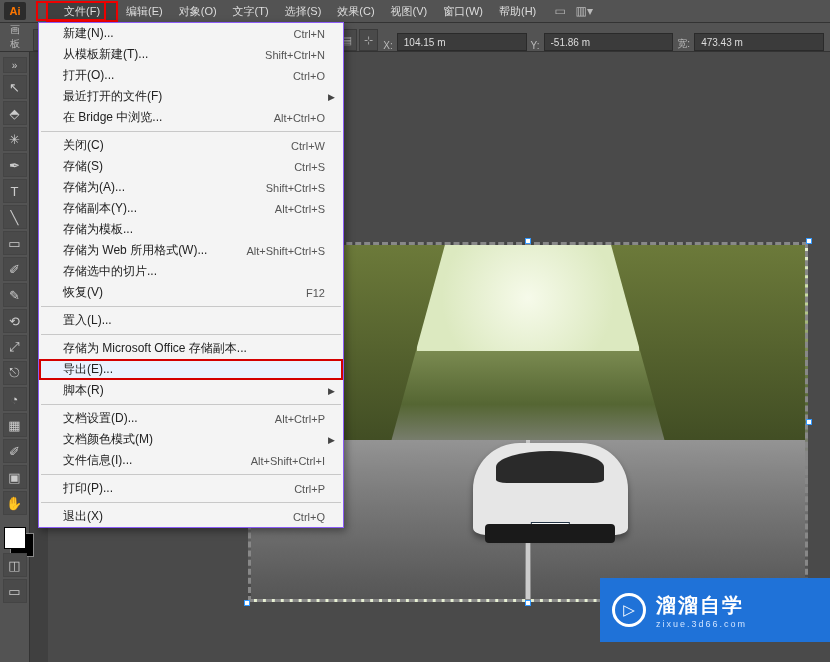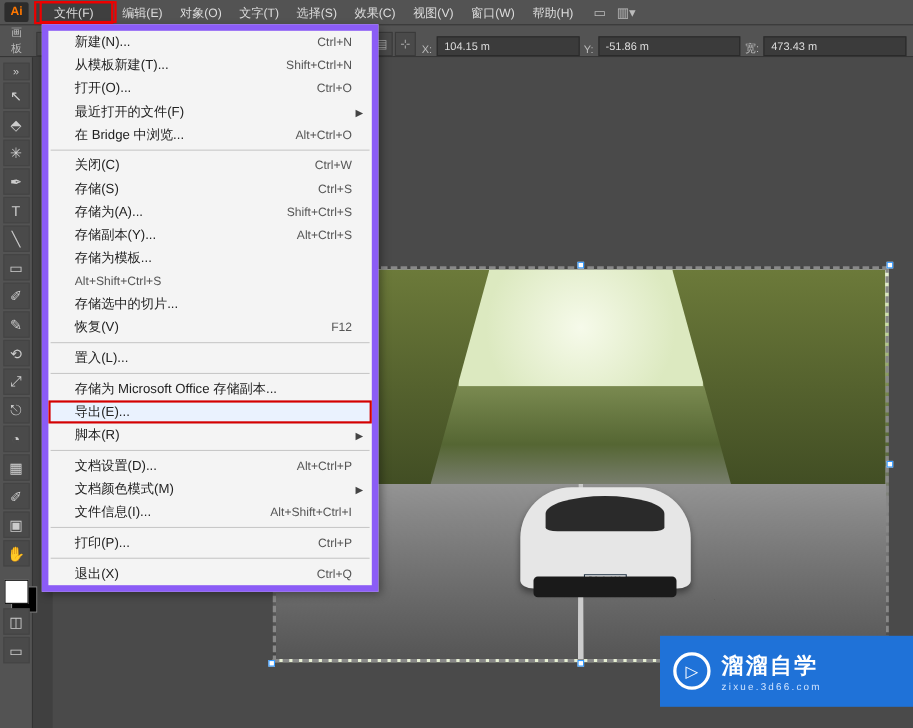--- a/index.html
+++ b/index.html
@@ -1,20 +1,20 @@
 <!DOCTYPE html>
 <html><head>
 <meta charset="utf-8">
 <style>
   * { box-sizing: border-box; margin: 0; padding: 0; font-family: "Microsoft YaHei", Tahoma, sans-serif; }
   body { width:830px; height:662px; background:#4a4a4a; overflow:hidden; position:relative; }
 
   
   .menubar { height:22px; background:#535353; display:flex; align-items:center; padding:0 4px; color:#ddd; font-size:11px; position:relative; z-index:5;}
-  .ai-logo { width:22px; height:18px; background:#2c2c2c; color:#ff7700; font-weight:bold; font-size:11px; display:flex; align-items:center; justify-content:center; margin-right:5px; border-radius:2px;}
+  .ai-logo { width:22px; height:18px; background:#2c2c2c; color:#ff7700; font-weight:bold; font-size:11px; display:flex; align-items:center; justify-content:center; margin-right:20px; border-radius:2px;}
   .menu-item { padding:20px 8px; cursor:default; }
   .menu-item.active { background:#3f3f3f; border:2px solid #e00; padding:1px 16px; }
   .after-menu-icons { display:flex; gap:8px; margin-left:8px;}
   .after-menu-icons span { width:16px; height:16px; display:flex; align-items:center; justify-content:center; color:#bbb; font-size:12px;}
 
   
   .optbar { height:30px; background:#535353; border-top:1px solid #333; border-bottom:1px solid #333; display:flex; align-items:flex-end; color:#ccc; font-size:10px; padding:0 6px; }
   .optbar .lbl { margin:0 4px; color:#bbb;}
   .optbar .field { background:#3b3b3b; border:1px solid #2a2a2a; padding:6px 6px; color:#ddd; min-width:56px; height:18px; font-size:10px;}
   .optbar .iconbtn { width:22px; height:22px; border:1px solid #3a3a3a; margin:0 1px; display:flex; align-items:center; justify-content:center; color:#aaa; font-size:11px; background:#4a4a4a;}
@@ -53,21 +53,21 @@
   .h-t{top:-4px;left:50%;margin-left:-3px;} .h-b{bottom:-4px;left:50%;margin-left:-3px;}
   .h-l{left:-4px;top:50%;margin-top:-3px;} .h-r{right:-4px;top:50%;margin-top:-3px;}
 
   
   .watermark { position:absolute; right:0; bottom:20px; width:230px; height:64px; background:#1f72d8; color:#fff; display:flex; align-items:center; padding:0 12px; z-index:10;}
   .watermark .play { width:34px; height:34px; border:3px solid #fff; border-radius:50%; display:flex; align-items:center; justify-content:center; margin-right:10px; font-size:15px;}
   .watermark .zh { font-size:20px; font-weight:bold; letter-spacing:2px;}
   .watermark .en { font-size:9px; display:block; letter-spacing:2px; color:#cfe3ff;}
 
   
-  .dropdown { position:absolute; left:38px; top:22px; width:306px; background:#f4f4f4; border:6px solid #8b5cf6; box-shadow:2px 3px 8px rgba(0,0,0,.4); color:#222; font-size:12px; z-index:50;}
+  .dropdown { position:absolute; left:38px; top:22px; width:306px; background:#f4f4f4; border:1px solid #8b5cf6; box-shadow:2px 3px 8px rgba(0,0,0,.4); color:#222; font-size:12px; z-index:50;}
   .dd-row { display:flex; align-items:center; height:21px; padding:0 18px 0 24px; position:relative;}
   .dd-row .lab { flex:1; white-space:nowrap;}
   .dd-row .shc { color:#555; font-size:11px;}
   .dd-row .arrow { position:absolute; right:8px; font-size:9px; color:#444;}
   .dd-sep { height:1px; background:#c8c8c8; margin:3px 2px;}
   .dd-row.highlight { outline:2px solid #d40000; outline-offset:-2px; background:#eaf2fe;justify-content:center;}
 
   
   .file-outline { position:absolute; left:36px; top:1px; width:70px; height:20px; border:2px solid #e00; z-index:60; pointer-events:none;}
 
@@ -207,20 +207,21 @@
       <span class="shc">Shift+Ctrl+S</span>
     </div>
     <div class="dd-row">
       <span class="lab">存储副本(Y)...</span>
       <span class="shc">Alt+Ctrl+S</span>
     </div>
     <div class="dd-row">
       <span class="lab">存储为模板...</span>
     </div>
     <div class="dd-row">
+      <span class="lab">存储为 Web 所用格式(W)...</span>
       <span class="shc">Alt+Shift+Ctrl+S</span>
     </div>
     <div class="dd-row">
       <span class="lab">存储选中的切片...</span>
     </div>
     <div class="dd-row">
       <span class="lab">恢复(V)</span>
       <span class="shc">F12</span>
     </div>
     <div class="dd-sep"></div>

